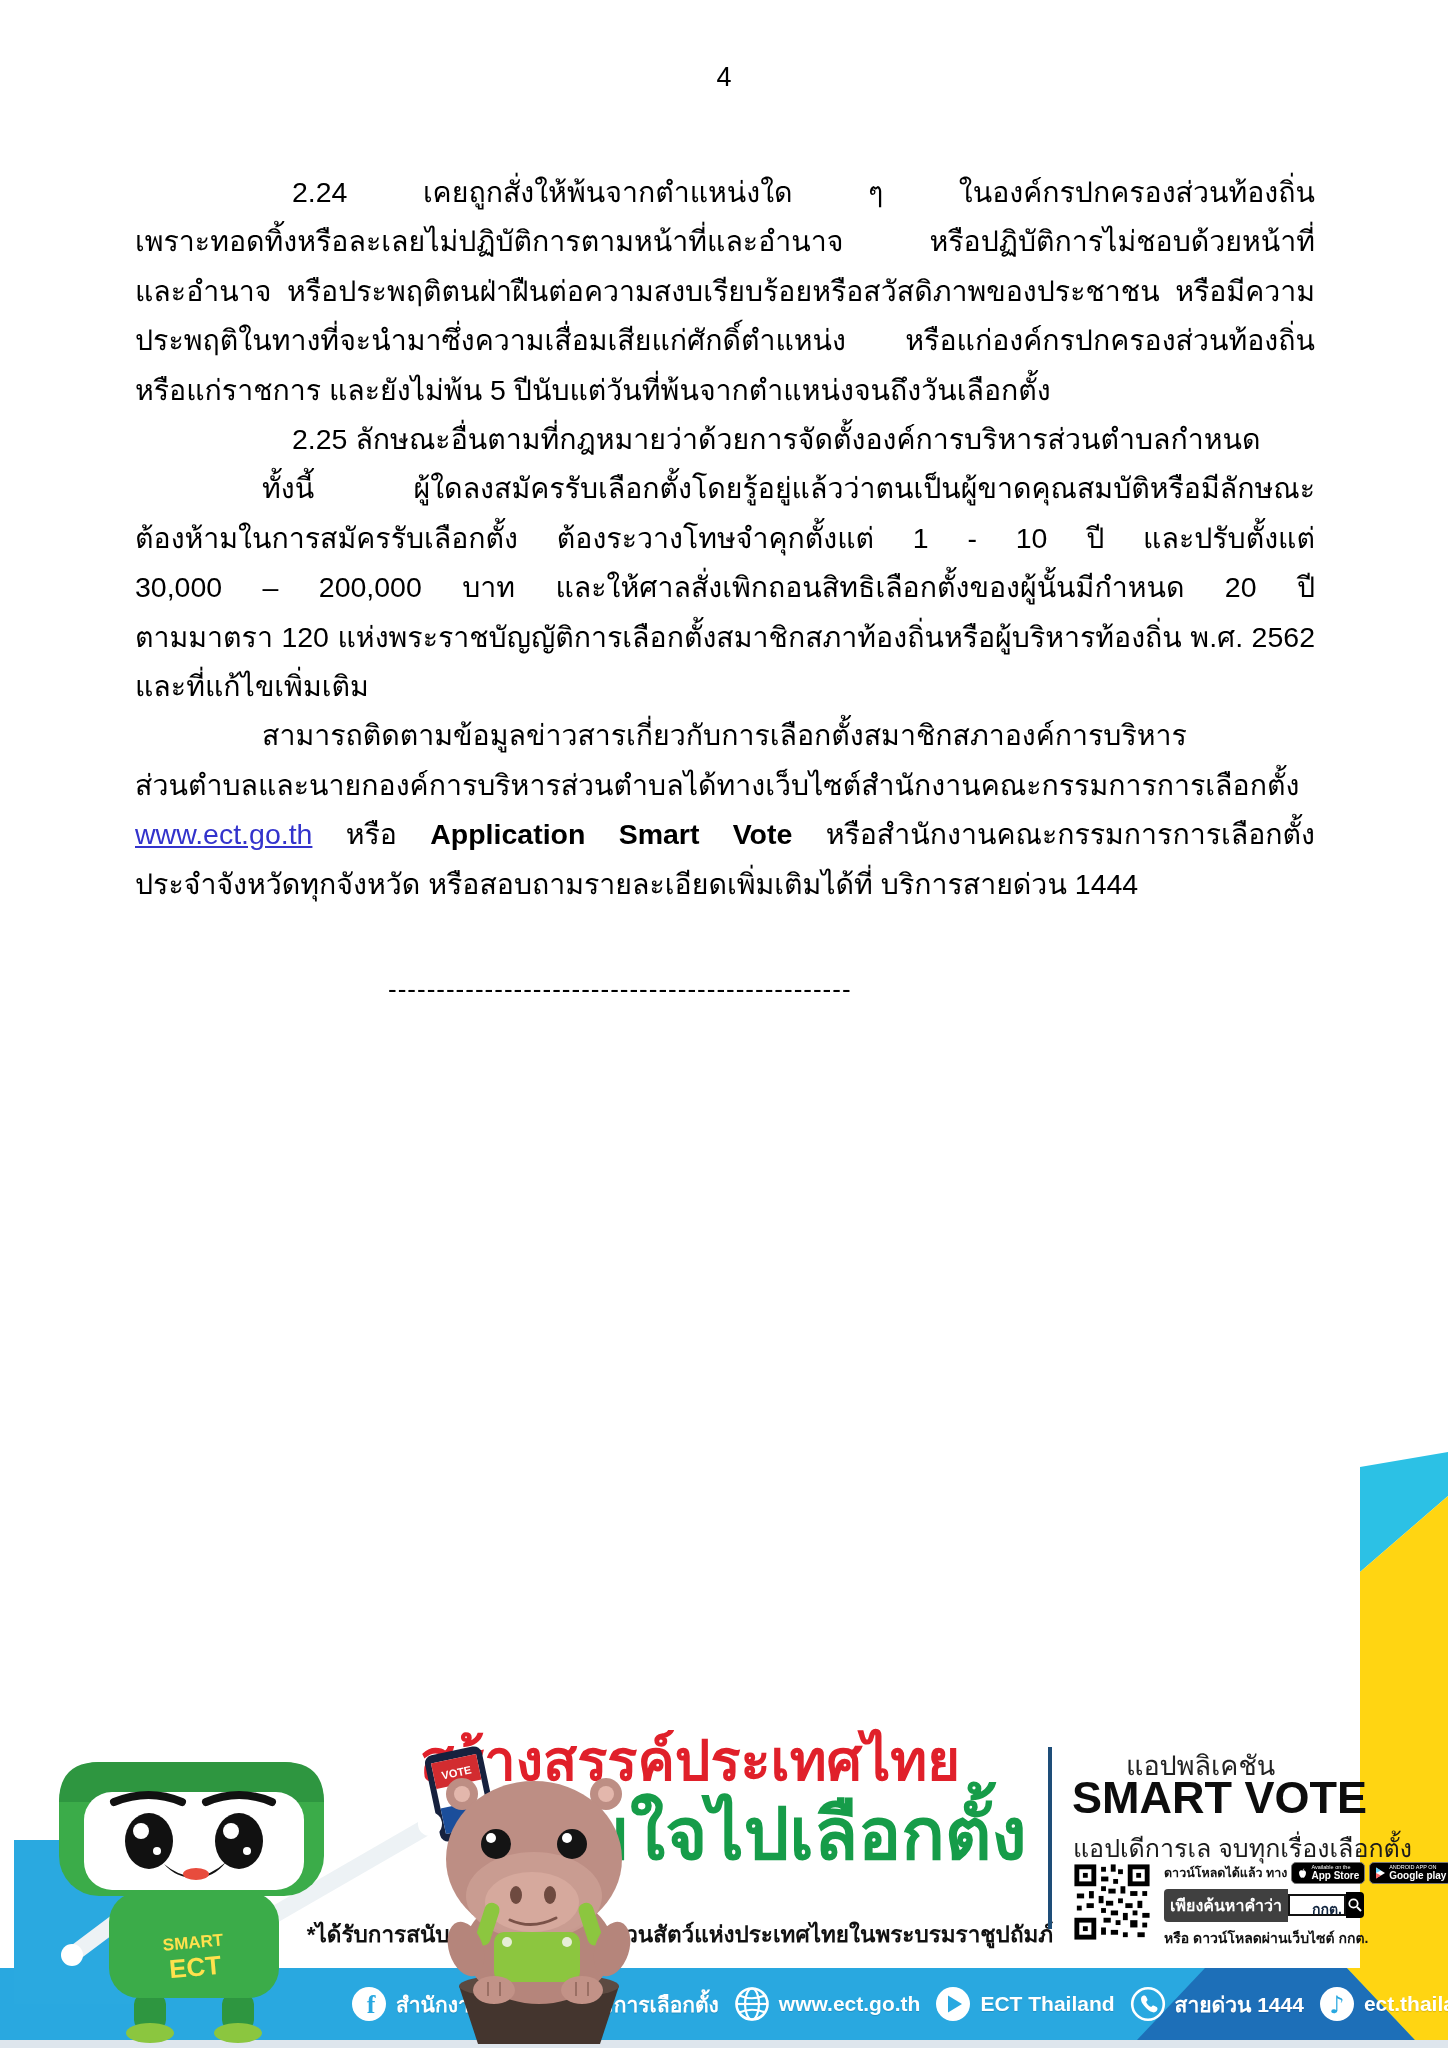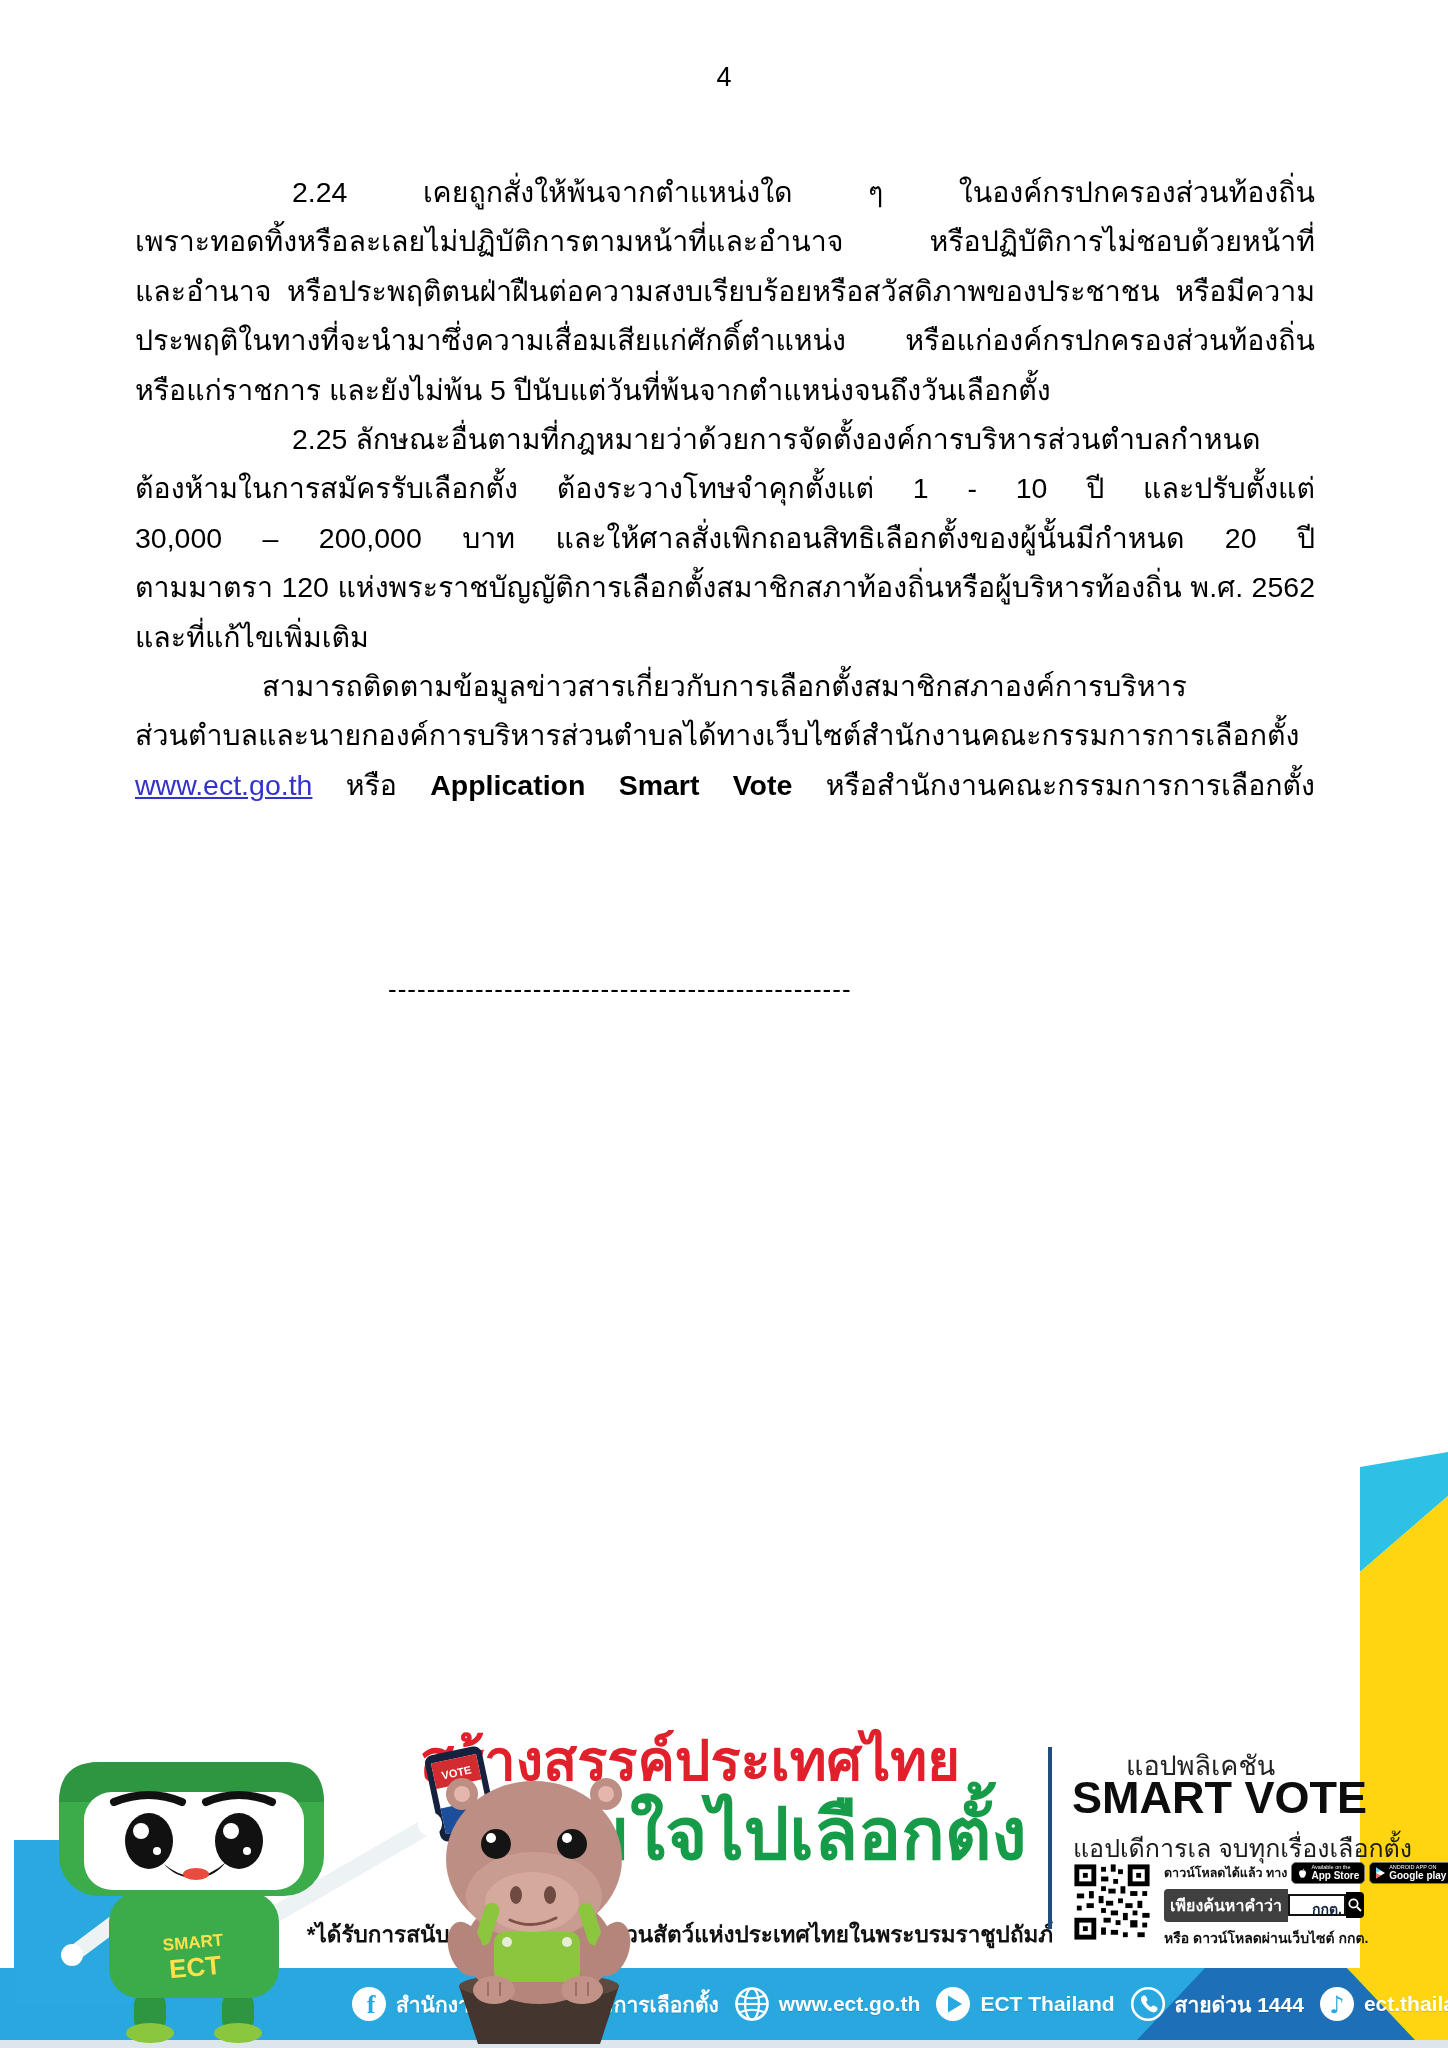--- a/index.html
+++ b/index.html
@@ -79,29 +79,31 @@
       <span class="line jl ind1" style="display:block">2.24 เคยถูกสั่งให้พ้นจากตำแหน่งใด ๆ ในองค์กรปกครองส่วนท้องถิ่น</span>
       <span class="line jl" style="display:block">เพราะทอดทิ้งหรือละเลยไม่ปฏิบัติการตามหน้าที่และอำนาจ หรือปฏิบัติการไม่ชอบด้วยหน้าที่</span>
       <span class="line jl" style="display:block">และอำนาจ หรือประพฤติตนฝ่าฝืนต่อความสงบเรียบร้อยหรือสวัสดิภาพของประชาชน หรือมีความ</span>
       <span class="line jl" style="display:block">ประพฤติในทางที่จะนำมาซึ่งความเสื่อมเสียแก่ศักดิ์ตำแหน่ง หรือแก่องค์กรปกครองส่วนท้องถิ่น</span>
       <span class="line" style="display:block">หรือแก่ราชการ และยังไม่พ้น 5 ปีนับแต่วันที่พ้นจากตำแหน่งจนถึงวันเลือกตั้ง</span>
     </p>
     <p>
       <span class="line ind1" style="display:block">2.25 ลักษณะอื่นตามที่กฎหมายว่าด้วยการจัดตั้งองค์การบริหารส่วนตำบลกำหนด</span>
     </p>
     <p class="mt12">
+      <span class="line jl ind2" style="display:block">ทั้งนี้ ผู้ใดลงสมัครรับเลือกตั้งโดยรู้อยู่แล้วว่าตนเป็นผู้ขาดคุณสมบัติหรือมีลักษณะ</span>
       <span class="line jl" style="display:block">ต้องห้ามในการสมัครรับเลือกตั้ง ต้องระวางโทษจำคุกตั้งแต่ 1 - 10 ปี และปรับตั้งแต่</span>
       <span class="line jl" style="display:block">30,000 – 200,000 บาท และให้ศาลสั่งเพิกถอนสิทธิเลือกตั้งของผู้นั้นมีกำหนด 20 ปี</span>
       <span class="line jl" style="display:block">ตามมาตรา 120 แห่งพระราชบัญญัติการเลือกตั้งสมาชิกสภาท้องถิ่นหรือผู้บริหารท้องถิ่น พ.ศ. 2562</span>
       <span class="line" style="display:block">และที่แก้ไขเพิ่มเติม</span>
     </p>
     <p class="mt21">
       <span class="line ind2" style="display:block">สามารถติดตามข้อมูลข่าวสารเกี่ยวกับการเลือกตั้งสมาชิกสภาองค์การบริหาร</span>
       <span class="line jl" style="display:block">ส่วนตำบลและนายกองค์การบริหารส่วนตำบลได้ทางเว็บไซต์สำนักงานคณะกรรมการการเลือกตั้ง</span>
       <span class="line jl" style="display:block"><a href="#">www.ect.go.th</a><span> หรือ </span><span class="bold-en">Application Smart Vote</span><span> หรือสำนักงานคณะกรรมการการเลือกตั้ง</span></span>
+      <span class="line" style="display:block">ประจำจังหวัดทุกจังหวัด หรือสอบถามรายละเอียดเพิ่มเติมได้ที่ บริการสายด่วน 1444</span>
     </p>
   </div>
 
   <div class="separator">------------------------------------------------</div>
 
   <div class="band-cyan"></div>
   <div class="band-yellow"></div>
 
   <div class="headline-red">สร้างสรรค์ประเทศไทย</div>
   <div class="headline-green">พร้อมใจไปเลือกตั้ง</div>

